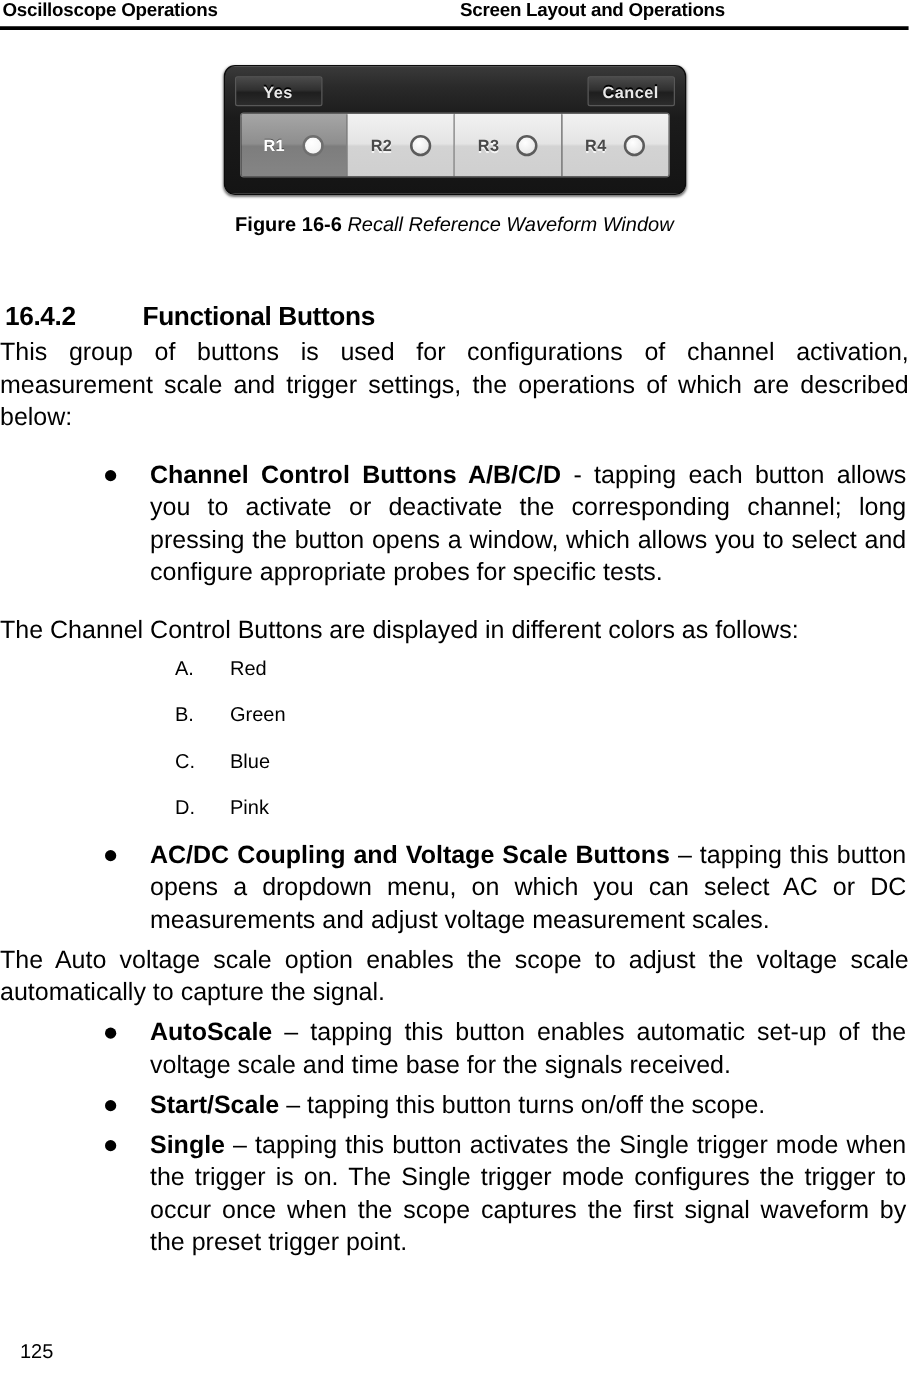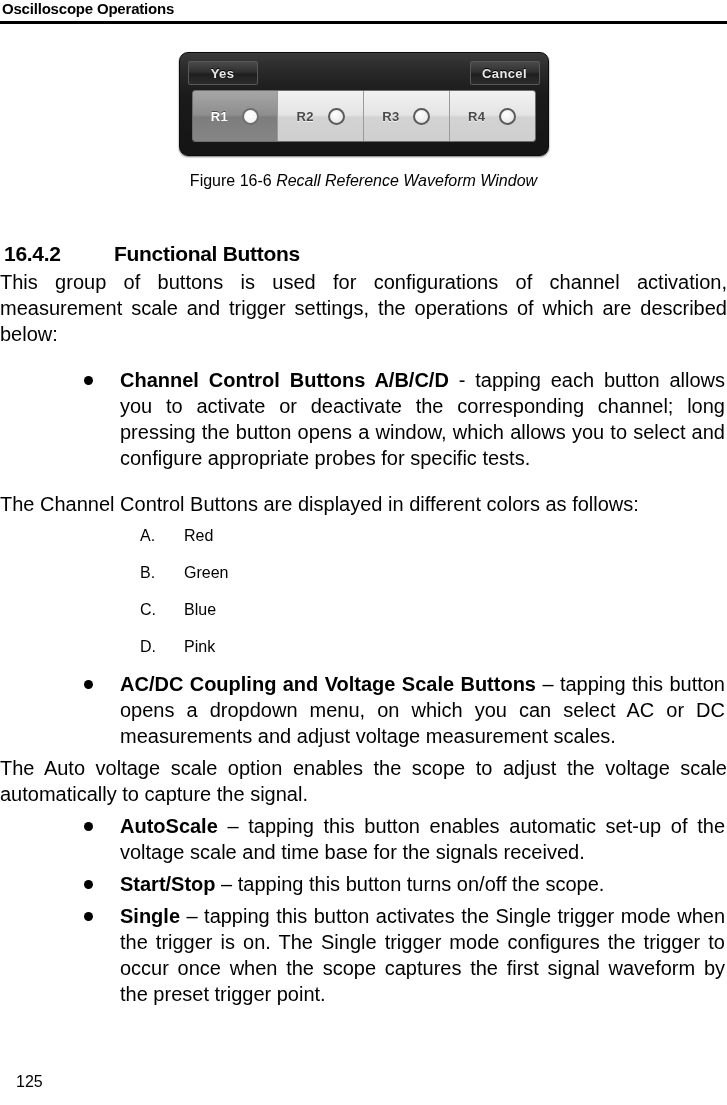--- a/index.html
+++ b/index.html
@@ -133,21 +133,21 @@
 
   
   .fig-caption {
     position: absolute;
     top: 172px;
     left: 0;
     width: 727px;
     text-align: center;
     font-size: 16px;
   }
-  .fig-caption .fig-num { font-weight: normal; }
+  .fig-caption .fig-num { font-weight: bold; }
   .fig-caption .fig-title { font-style: italic; }
 
   
   .section-heading {
     position: absolute;
     top: 225px;
     left: 4px;
     font-size: 21px;
     font-weight: bold;
     letter-spacing: -0.3px;
@@ -217,20 +217,21 @@
     width: 727px;
     text-align: left;
     font-size: 16px;
   }
 </style>
 </head>
 <body>
 
 <div class="page-header">
   <div class="hdr-left">Oscilloscope Operations</div>
+  <div class="hdr-right">Screen Layout and Operations</div>
 </div>
 <div class="header-rule"></div>
 
 <div class="figure-wrap">
   <div class="dialog">
     <div class="dialog-topbar">
       <div class="dlg-btn">Yes</div>
       <div class="dlg-btn">Cancel</div>
     </div>
     <div class="ref-row">
@@ -312,21 +313,21 @@
 
   <div class="bullet-item">
     <span class="bullet-dot"></span>
     <p class="para"><b>AutoScale</b><span> – tapping this button enables automatic set-up of the voltage scale and time base for the signals received.</span></p>
   </div>
 
   <div class="spacer-6"></div>
 
   <div class="bullet-item">
     <span class="bullet-dot"></span>
-    <p class="para lastline"><b>Start/Stop</b><span> – tapping this button turns on/off the scope.</span></p>
+    <p class="para lastline"><b>Start/Scale</b><span> – tapping this button turns on/off the scope.</span></p>
   </div>
 
   <div class="spacer-6"></div>
 
   <div class="bullet-item">
     <span class="bullet-dot"></span>
     <p class="para"><b>Single</b><span> – tapping this button activates the Single trigger mode when the trigger is on. The Single trigger mode configures the trigger to occur once when the scope captures the first signal waveform by the preset trigger point.</span></p>
   </div>
 
 </div>

